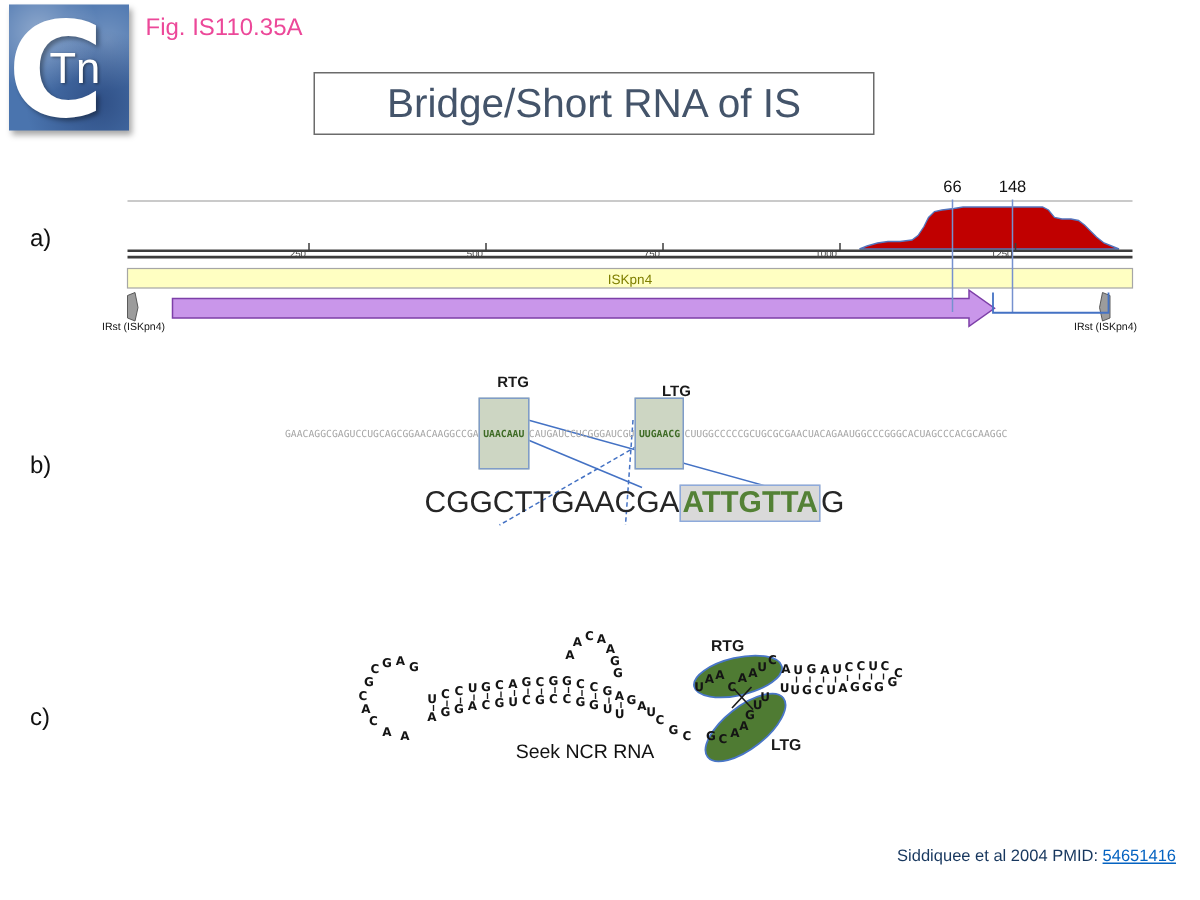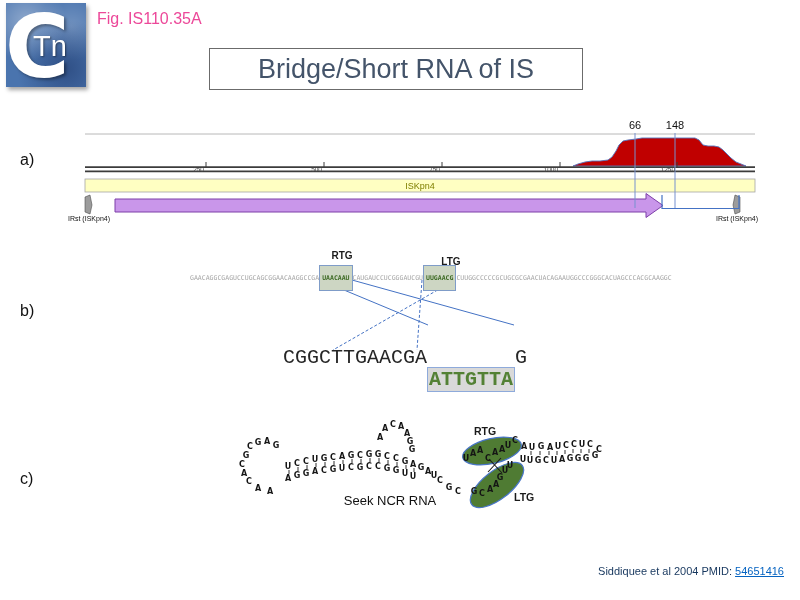--- a/index.html
+++ b/index.html
@@ -28,25 +28,25 @@
   .pklab{top:119px;text-align:center;font-size:11px;color:#111;}
   .tickl{position:absolute;z-index:2;top:166px;width:30px;text-align:right;font-size:6.5px;color:#444;}
   .isbar-label{left:85px;top:181px;width:670px;text-align:center;font-size:9px;color:#7f7f00;}
   .tnp-label{left:115px;top:200px;width:533px;text-align:center;font-size:9px;color:#4f6228;}
   .irst{top:215px;width:64px;text-align:center;font-size:7px;color:#111;}
 
   
   .seq-motif-label{font-size:10px;font-weight:600;color:#1a1a1a;text-align:center;width:44px;}
   .topseq{left:190px;top:265px;display:flex;align-items:center;white-space:nowrap;
           font-family:"DejaVu Sans Mono",monospace;font-size:6.5px;color:#a6a6a6;}
-  .motifbox{background:#cdd6c3;border:1px solid #7f9cc8;color:#3e6b25;font-weight:700;padding:8px 2px;}
+  .motifbox{background:#cdd6c3;border:1px solid #7f9cc8;color:#3e6b25;font-weight:700;padding:19px 2px;}
   .alnrow{display:flex;align-items:center;white-space:nowrap;
-          font-family:Liberation Mono, monospace;font-size:20px;font-weight:500;color:#262626;text-align:center;}
+          font-family:Liberation Sans, sans-serif;font-size:20px;font-weight:500;color:#262626;text-align:center;}
   .alnbox{background:#d9d9d9;border:1.4px solid #8eaadb;padding:0 1px;}
-  .grn{color:#538135;font-weight:700;margin-top:44px;}
+  .grn{color:#538135;font-weight:700;}
 
   
   .nt{position:absolute;z-index:3;transform:translate(-50%,-50%);
       font-family:"DejaVu Sans",sans-serif;font-size:8px;font-weight:700;color:#141414;}
   .rna-lab{font-size:10.5px;font-weight:600;color:#1a1a1a;z-index:3;}
   .ncr-caption{left:330px;top:493px;width:120px;text-align:center;font-size:13px;color:#111;}
 
   .cite{right:16px;top:565px;font-size:11px;color:#17375e;}
   .cite a{color:#0563c1;text-decoration:underline;cursor:pointer;}
 </style>

